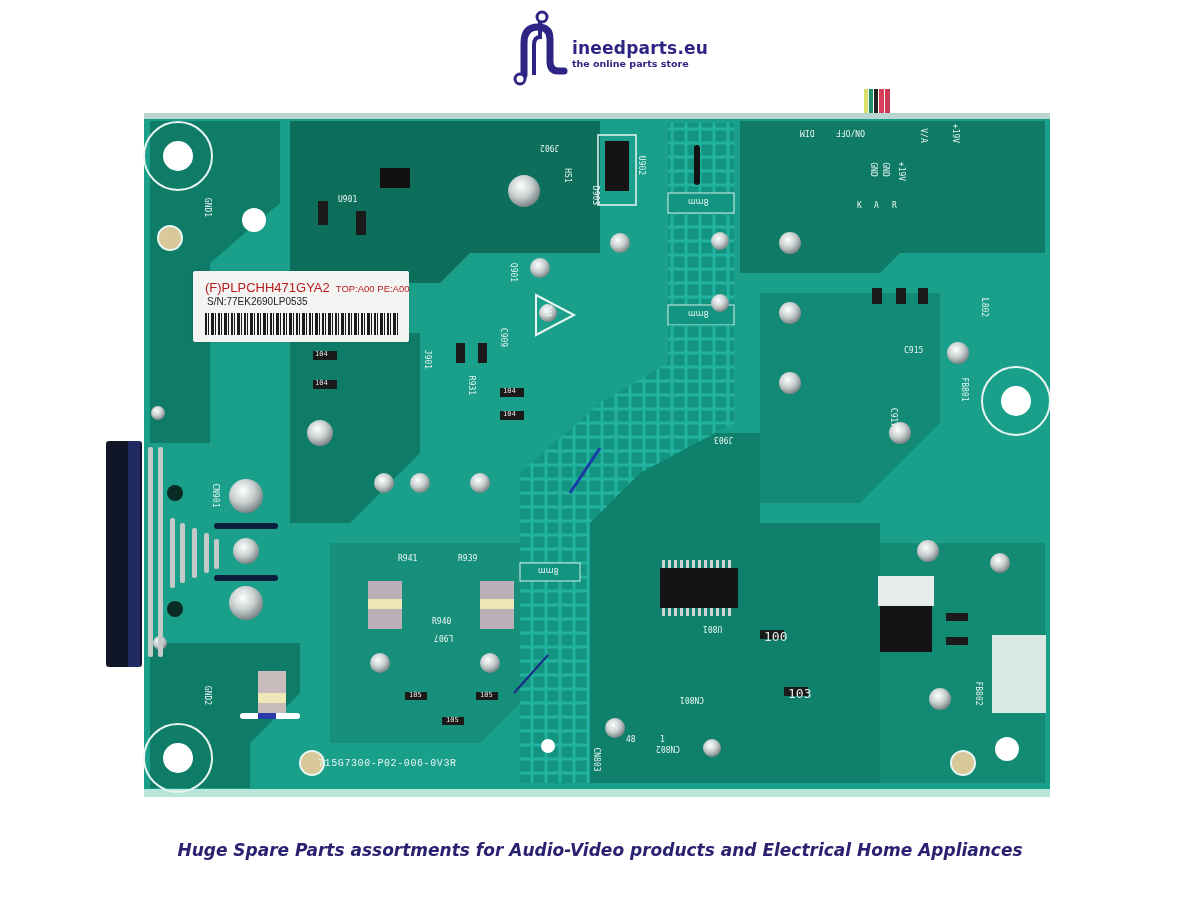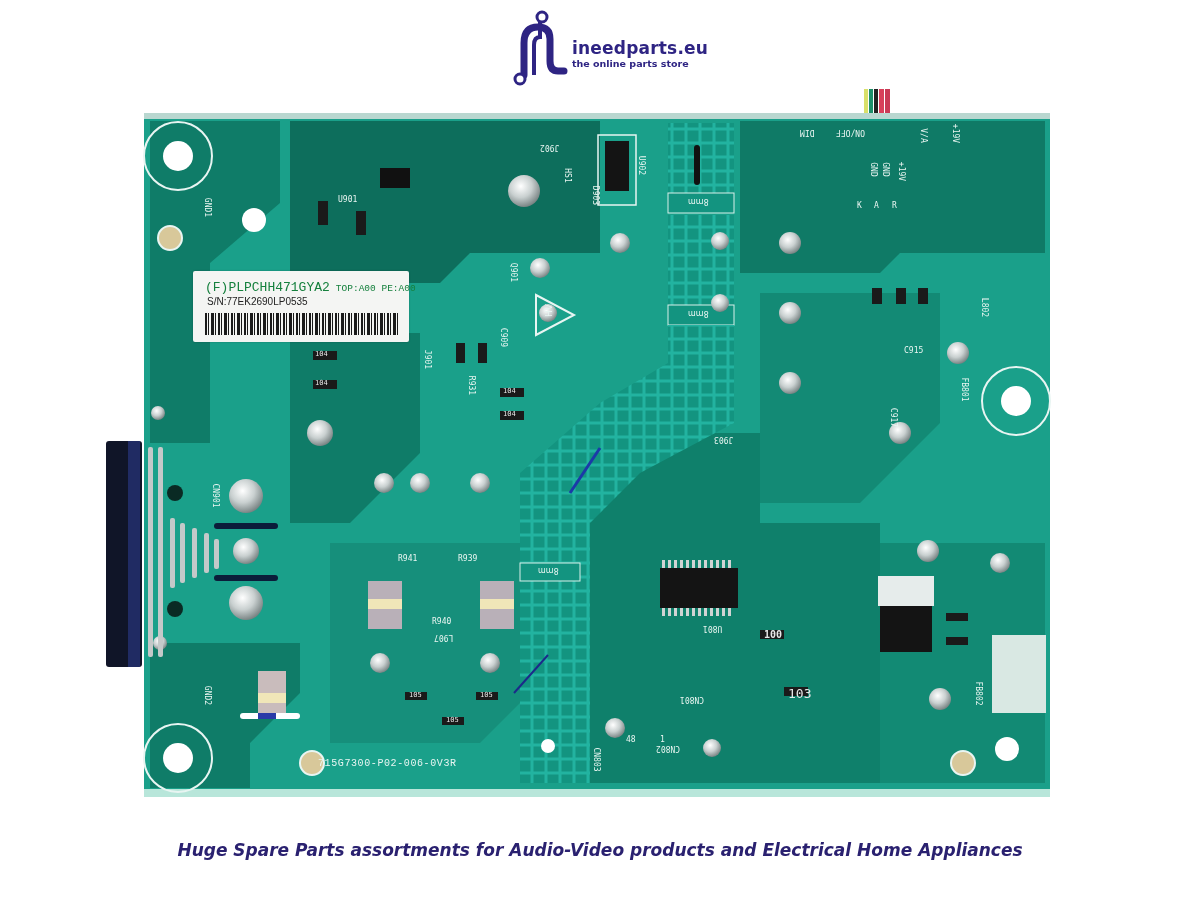--- a/index.html
+++ b/index.html
@@ -3,21 +3,21 @@
 <meta charset="utf-8">
 <style>
   html,body{margin:0;padding:0;background:#ffffff;}
   body{width:1200px;height:900px;position:relative;overflow:hidden;font-family:"DejaVu Sans",sans-serif;}
   .logo{position:absolute;left:512px;top:6px;width:200px;height:78px;}
   .logo svg{position:absolute;left:0;top:0;}
   .logo-name{position:absolute;left:60px;top:29px;font-family:"DejaVu Sans",sans-serif;font-weight:bold;font-size:17px;color:#2e2483;letter-spacing:0.2px;}
   .logo-tag{position:absolute;left:60px;top:49px;font-family:"DejaVu Sans",sans-serif;font-weight:bold;font-size:9.5px;color:#2e2483;}
   .stage{position:absolute;left:0;top:3px;width:1000px;height:900px;}
   .sticker{position:absolute;left:193px;top:268px;width:216px;height:71px;background:#f4f5f3;border-radius:2px;box-shadow:0 0 2px rgba(0,0,0,.25);}
-  .sticker .l1{position:absolute;left:12px;top:9px;font-family:Liberation Mono, monospace;font-size:13px;color:#15803d;white-space:nowrap;}
+  .sticker .l1{position:absolute;left:12px;top:9px;font-family:Liberation Sans, sans-serif;font-size:13px;color:#b91c1c;white-space:nowrap;}
   .sticker .l1 small{font-size:9.5px;margin-left:6px;}
   .sticker .l2{position:absolute;left:14px;top:25px;font-family:"Liberation Sans",sans-serif;font-size:10px;color:#222;}
   .sticker .bar{position:absolute;left:12px;top:42px;width:194px;height:22px;
     background:repeating-linear-gradient(90deg,#1a1a1a 0 2px,#f4f5f3 2px 3px,#1a1a1a 3px 4px,#f4f5f3 4px 6px,#1a1a1a 6px 9px,#f4f5f3 9px 10px,#1a1a1a 10px 11px,#f4f5f3 11px 13px);}
   .part-no{position:absolute;left:318px;top:755px;font-family:Liberation Mono, monospace;font-size:10px;color:#e8f5f2;letter-spacing:0.6px;}
   .foot1{position:absolute;left:0;width:1200px;top:837px;text-align:center;font-family:"DejaVu Sans",sans-serif;font-weight:bold;font-size:17px;color:#2a2170;font-style:italic;}
   .foot2{position:absolute;left:0;width:1200px;top:866px;text-align:center;font-family:"Liberation Sans",sans-serif;font-size:17px;color:#b19a6b;letter-spacing:0.3px;}
   .silk{position:absolute;font-family:"DejaVu Sans Mono",monospace;font-size:8px;color:#eaf6f2;white-space:nowrap;}
   .mm{position:absolute;font-family:"DejaVu Sans",sans-serif;font-size:8px;color:#eaf6f2;}
 </style>
@@ -259,21 +259,21 @@
   <div class="silk" style="left:946px;top:126px;transform:rotate(90deg);">+19V</div>
   <div class="silk" style="left:916px;top:128px;transform:rotate(90deg);">V/A</div>
 
   <div class="silk" style="left:315px;top:347px;color:#e8e8e8;font-size:7px;">104</div>
   <div class="silk" style="left:315px;top:376px;color:#e8e8e8;font-size:7px;">104</div>
   <div class="silk" style="left:503px;top:384px;color:#e8e8e8;font-size:7px;">104</div>
   <div class="silk" style="left:503px;top:407px;color:#e8e8e8;font-size:7px;">104</div>
   <div class="silk" style="left:409px;top:688px;color:#e8e8e8;font-size:7px;">105</div>
   <div class="silk" style="left:480px;top:688px;color:#e8e8e8;font-size:7px;">105</div>
   <div class="silk" style="left:446px;top:713px;color:#e8e8e8;font-size:7px;">105</div>
-  <div class="silk" style="left:764px;top:626px;color:#e8e8e8;font-size:10px;font-weight:bold;">100</div>
+  <div class="silk" style="left:764px;top:626px;color:#e8e8e8;font-size:13px;">100</div>
   <div class="silk" style="left:788px;top:683px;color:#e8e8e8;font-size:13px;">103</div>
 
   <div class="mm" style="left:688px;top:194px;transform:rotate(180deg);">8mm</div>
   <div class="mm" style="left:688px;top:306px;transform:rotate(180deg);">8mm</div>
   <div class="mm" style="left:538px;top:563px;transform:rotate(180deg);">8mm</div>
 
   <div class="part-no">715G7300-P02-006-0V3R</div>
 
   <div class="foot1">Huge Spare Parts assortments for Audio-Video products and Electrical Home Appliances</div>
 </div>

